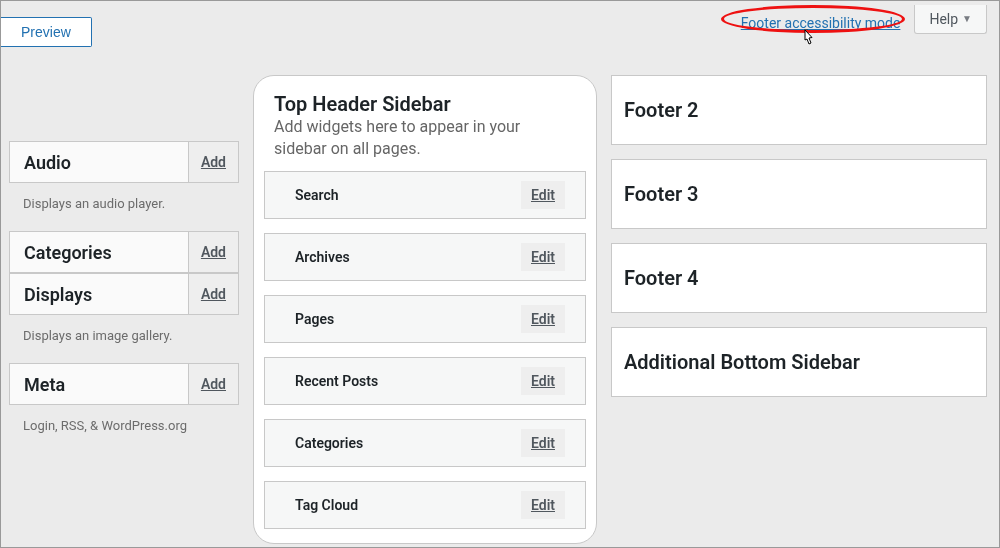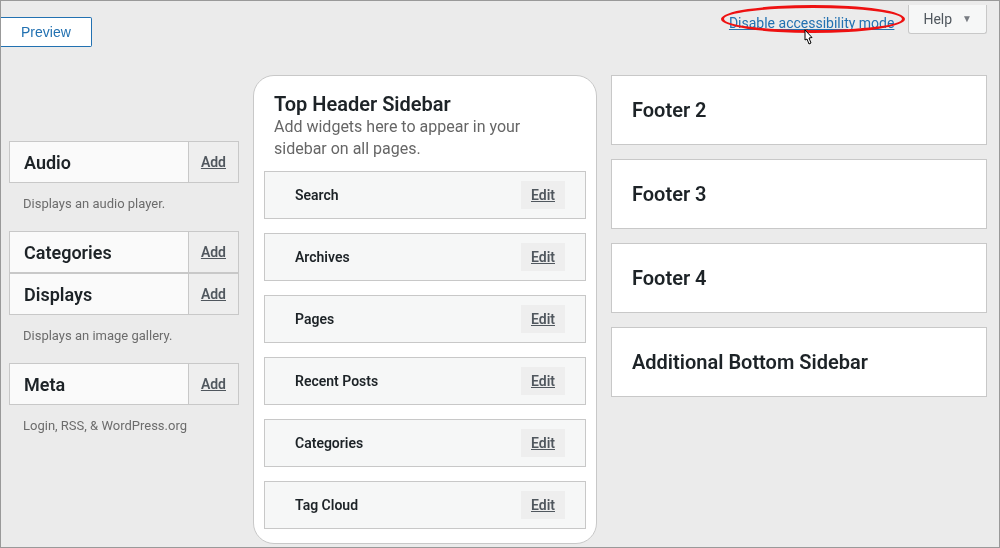--- a/index.html
+++ b/index.html
@@ -52,21 +52,21 @@
     background: #f6f7f7;
     border: 1px solid #c8c8c8;
     border-top: none;
     color: #50575e;
     padding: 6px 14px 6px 14px;
     font-size: 14px;
     border-bottom-left-radius: 3px;
     border-bottom-right-radius: 3px;
     display: flex;
     align-items: center;
-    gap: 10px;
+    gap: 4px;
     margin-top: -8px;
   }
   .help-tab .caret { font-size: 10px; color: #787c82; }
   
   .highlight-ellipse {
     position: absolute;
     top: 4px;
     left: 720px;
     width: 184px;
     height: 28px;
@@ -125,21 +125,21 @@
   }
   
   .panel {
     background: #fff;
     border: 1px solid #c8c8c8;
     margin-bottom: 14px;
   }
   .panel-head {
     padding: 16px 20px 10px;
   }
-  .panel-head.simple { padding: 22px 20px; }
+  .panel-head.simple { padding: 22px 12px; }
   .panel-title {
     font-weight: 600;
     font-size: 20px;
   }
   .panel-sub {
     color: #666;
     font-size: 16px;
     line-height: 1.4;
   }
   .panel-body { padding: 0 10px 10px; }
@@ -157,21 +157,21 @@
   .col-middle .panel-body { padding-bottom: 0; }
   
   .col-avail, .col-middle { overflow: hidden; }
 </style>
 </head>
 <body>
 
 <div class="top-bar">
   <button class="preview-btn">Preview</button>
   <div class="screen-links">
-    <a class="accessibility-link">Disable accessibility mode</a>
+    <a class="accessibility-link">Footer accessibility mode</a>
     <div class="help-tab">
       <span>Help</span>
       <span class="caret">▼</span>
     </div>
   </div>
 </div>
 <div class="highlight-ellipse"></div>
 <div class="cursor-icon">
   <svg width="14" height="18" viewBox="0 0 14 18">
     <path d="M4 1 v10 l2 -1 l2 5 l2 -1 l-2 -5 l3 -0.5 z M4 1 c0 0 0 -1 1 -1 c1 0 1 1 1 1" fill="#fff" stroke="#000" stroke-width="1"></path>

